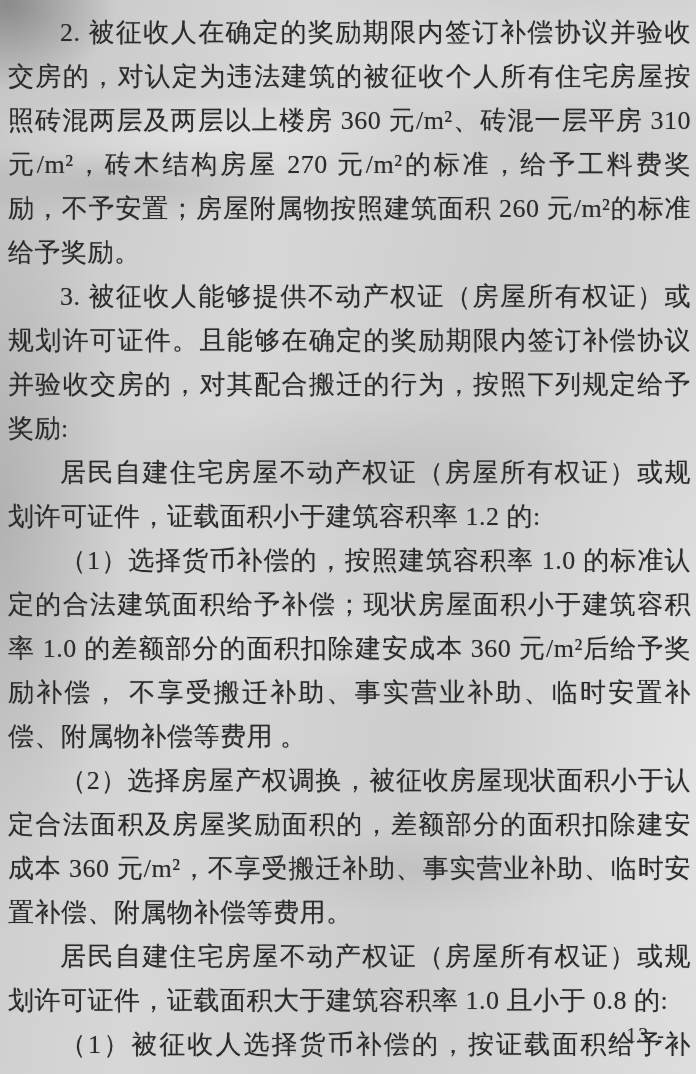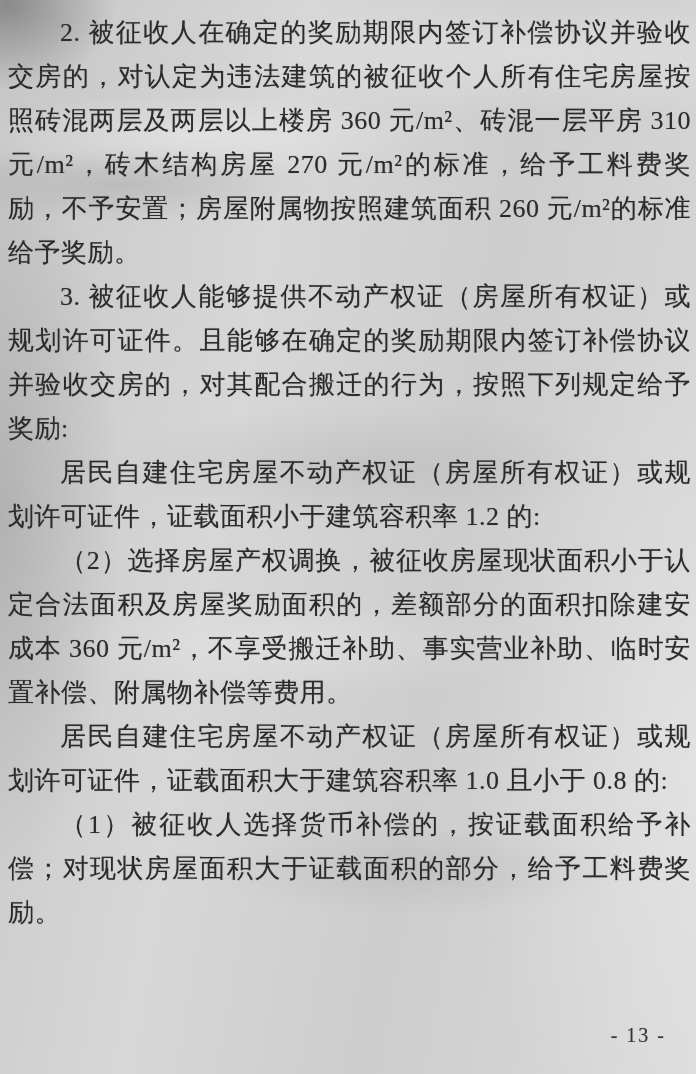--- a/index.html
+++ b/index.html
@@ -56,18 +56,19 @@
   }
 </style>
 </head>
 <body>
 
 <div class="paper">
   <div class="content">
     <p class="para">2. 被征收人在确定的奖励期限内签订补偿协议并验收交房的，对认定为违法建筑的被征收个人所有住宅房屋按照砖混两层及两层以上楼房 360 元/m²、砖混一层平房 310 元/m²，砖木结构房屋 270 元/m²的标准，给予工料费奖励，不予安置；房屋附属物按照建筑面积 260 元/m²的标准给予奖励。</p>
     <p class="para">3. 被征收人能够提供不动产权证（房屋所有权证）或规划许可证件。且能够在确定的奖励期限内签订补偿协议并验收交房的，对其配合搬迁的行为，按照下列规定给予奖励:</p>
     <p class="para">居民自建住宅房屋不动产权证（房屋所有权证）或规划许可证件，证载面积小于建筑容积率 1.2 的:</p>
+    <p class="para">（1）选择货币补偿的，按照建筑容积率 1.0 的标准认定的合法建筑面积给予补偿；现状房屋面积小于建筑容积率 1.0 的差额部分的面积扣除建安成本 360 元/m²后给予奖励补偿， 不享受搬迁补助、事实营业补助、临时安置补偿、附属物补偿等费用 。</p>
     <p class="para">（2）选择房屋产权调换，被征收房屋现状面积小于认定合法面积及房屋奖励面积的，差额部分的面积扣除建安成本 360 元/m²，不享受搬迁补助、事实营业补助、临时安置补偿、附属物补偿等费用。</p>
     <p class="para">居民自建住宅房屋不动产权证（房屋所有权证）或规划许可证件，证载面积大于建筑容积率 1.0 且小于 0.8 的:</p>
     <p class="para">（1）被征收人选择货币补偿的，按证载面积给予补偿；对现状房屋面积大于证载面积的部分，给予工料费奖励。</p>
   </div>
   <div class="page-number">- 13 -</div>
 </div>
 
 </body></html>

